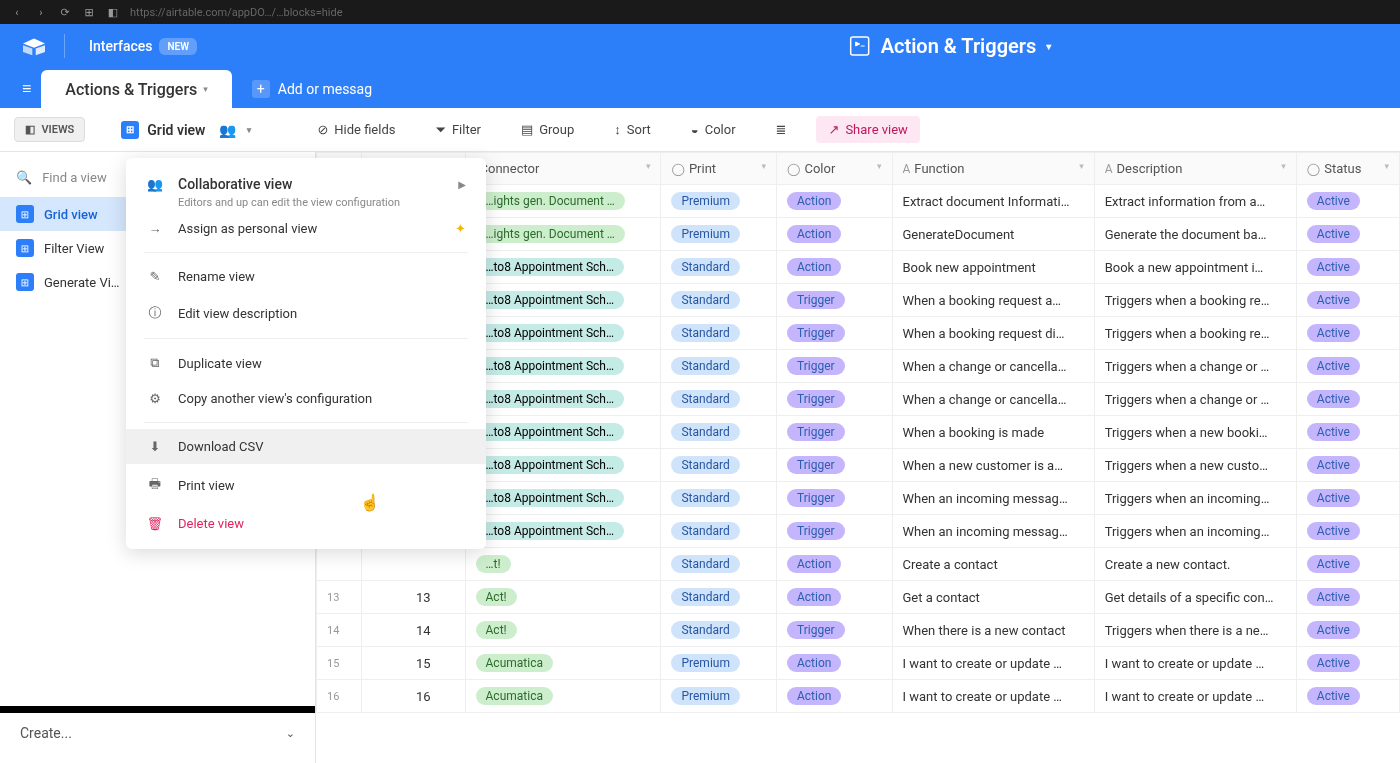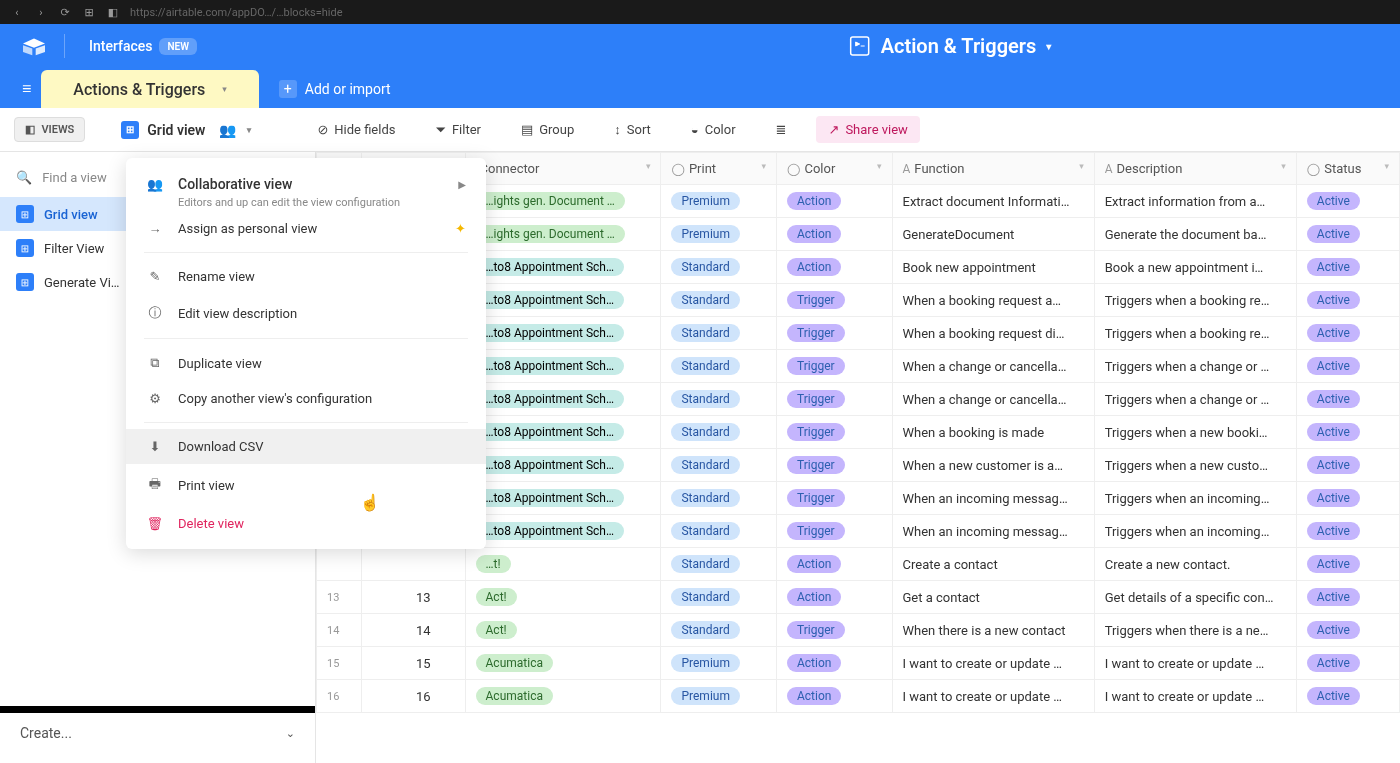--- a/index.html
+++ b/index.html
@@ -84,30 +84,30 @@
   display: flex;
   align-items: flex-end;
   padding: 0 12px;
 }
 .hamburger {
   color: white;
   padding: 0 10px 10px 10px;
   font-size: 16px;
 }
 .tab-active {
-  background: #fef9c3;
+  background: #ffffff;
   border-radius: 6px 6px 0 0;
   height: 38px;
   display: flex;
   align-items: center;
-  padding: 0 32px;
+  padding: 0 24px;
   font-size: 16px;
   font-weight: 500;
   color: #333;
-  gap: 17px;
+  gap: 6px;
 }
 .tab-add {
   color: white;
   display: flex;
   align-items: center;
   padding: 0 20px 0 20px;
   height: 38px;
   gap: 8px;
   font-size: 14px;
 }
@@ -384,21 +384,21 @@
 </div>
 
 <div class="tabs-row">
   <span class="hamburger">≡</span>
   <div class="tab-active">
     <span>Actions &amp; Triggers</span>
     <span style="font-size:9px;color:#888">▾</span>
   </div>
   <div class="tab-add">
     <span class="plus">+</span>
-    <span>Add or import</span>
+    <span>Add or messag</span>
   </div>
 </div>
 
 <div class="toolbar">
   <div class="views-btn">
     <span>◧</span>
     <span>VIEWS</span>
   </div>
   <div class="gridview-btn">
     <span class="grid-icon">⊞</span>

